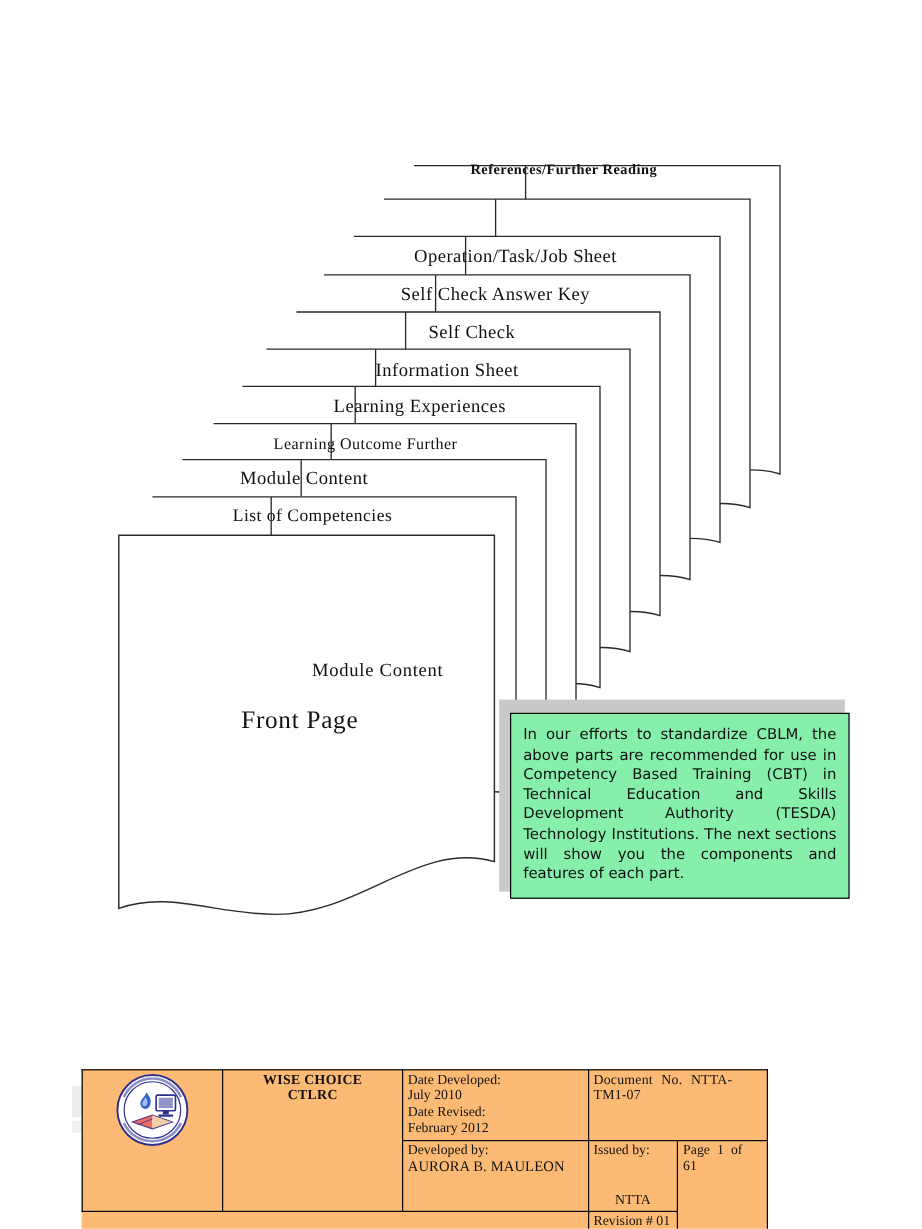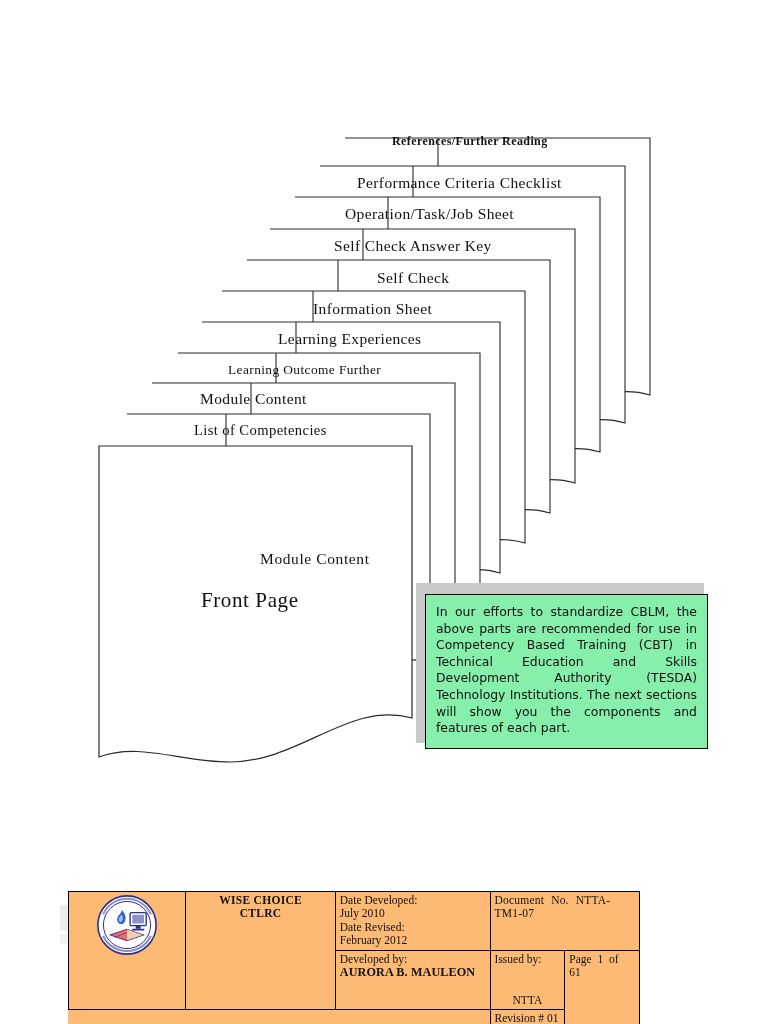--- a/index.html
+++ b/index.html
@@ -65,21 +65,21 @@
   td.c-logo{width:101px;padding:0;vertical-align:middle;text-align:center;}
   td.c-brand{width:131px;vertical-align:middle;text-align:center;
              font-weight:bold;font-size:13px;line-height:15px;letter-spacing:.3px;}
   td.c-dates{width:136px;}
   td.c-devby{width:136px;}
   td.c-doc{width:131px;}
   td.c-issued{width:131px;}
   td.c-rev{width:131px;}
   td.c-page{width:73px;vertical-align:top;}
   .doc-no{letter-spacing:.2px;word-spacing:4px;font-family:Liberation Serif, serif;}
-  .bold-name{font-weight:bold;font-size:12.2px;letter-spacing:.1px;}
+  .bold-name{font-weight:normal;font-size:12.2px;letter-spacing:.1px;}
   .issued-val{display:block;text-align:center;margin-top:28px;}
   .page-val{word-spacing:3px;}
 
   
   .seal{width:62px;height:62px;display:inline-block;vertical-align:middle;}
 
   
   #smudge{position:absolute;left:60px;top:905px;width:40px;height:26px;
           background:#ededed;}
   #smudge2{position:absolute;left:60px;top:934px;width:22px;height:10px;
@@ -104,27 +104,26 @@
         <path d="M178,353 H480 V603 C432,588 394,628 346,616 C318,609 298,613 276,623 V353 Z"></path>
         <path d="M152,383 H455 V633 C407,618 369,658 321,646 C293,639 273,643 251,653 V383 Z"></path>
         <path d="M127,414 H430 V663 C382,648 344,688 296,676 C268,669 248,673 226,683 V414 Z"></path>
       </g>
 
       <path d="M99,446 H412 V718 C350,700 300,762 230,762 C180,762 140,742 99,757 Z" fill="#ffffff" stroke="#2a2a2a" stroke-width="1.2"></path>
     </svg>
 
     <div class="sheet-label" style="left:392px;top:134px;font-size:12px;font-weight:bold;">References/Further Reading</div>
 
-    <div class="sheet-label" style="left:357px;top:174px;font-size:15.5px;">Performance Criteria Checklist</div>
 
     <div class="sheet-label" style="left:345px;top:205px;font-size:15.5px;">Operation/Task/Job Sheet</div>
 
     <div class="sheet-label" style="left:334px;top:237px;font-size:15.5px;">Self Check Answer Key</div>
 
-    <div class="sheet-label" style="left:357px;top:269px;font-size:15.5px;margin-left:20px;">Self Check</div>
+    <div class="sheet-label" style="left:357px;top:269px;font-size:15.5px;">Self Check</div>
 
     <div class="sheet-label" style="left:313px;top:300px;font-size:15.5px;">Information Sheet</div>
 
     <div class="sheet-label" style="left:278px;top:330px;font-size:15.5px;">Learning Experiences</div>
 
     <div class="sheet-label" style="left:228px;top:362px;font-size:13.4px;">Learning Outcome Further</div>
 
     <div class="sheet-label" style="left:200px;top:390px;font-size:15.5px;">Module Content</div>
 
     <div class="sheet-label" style="left:194px;top:422px;font-size:14.6px;">List of Competencies</div>

